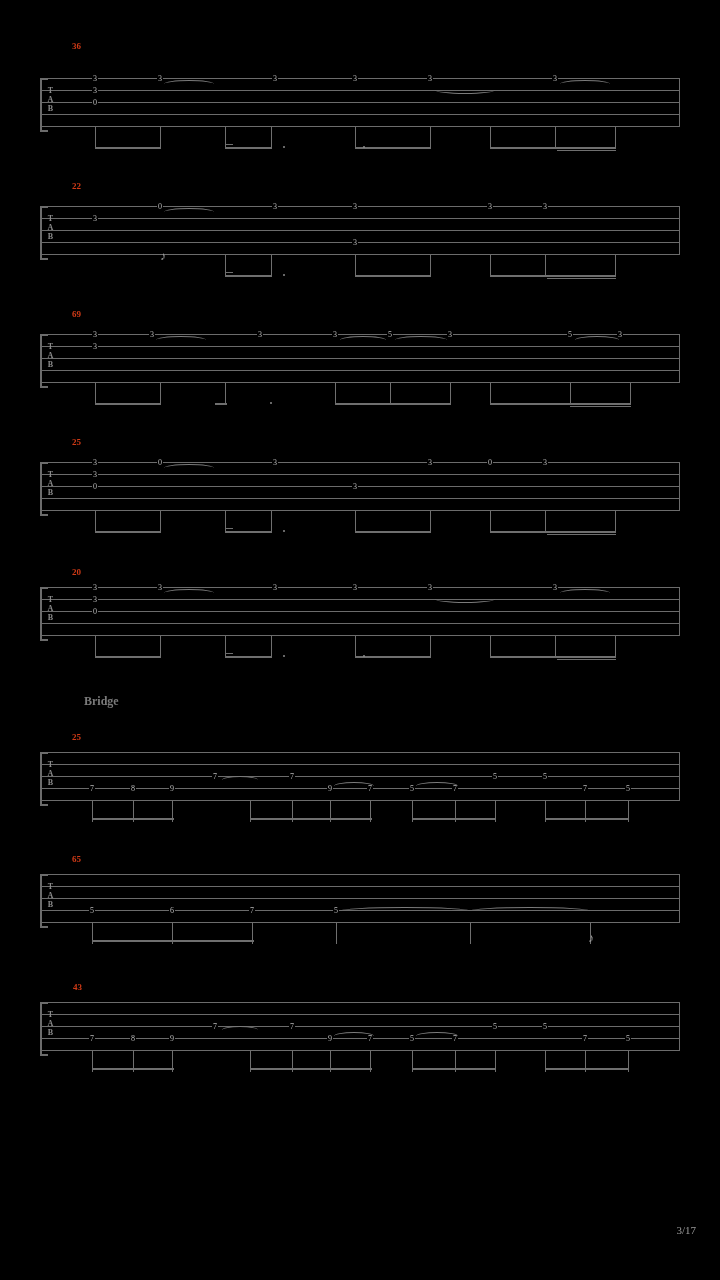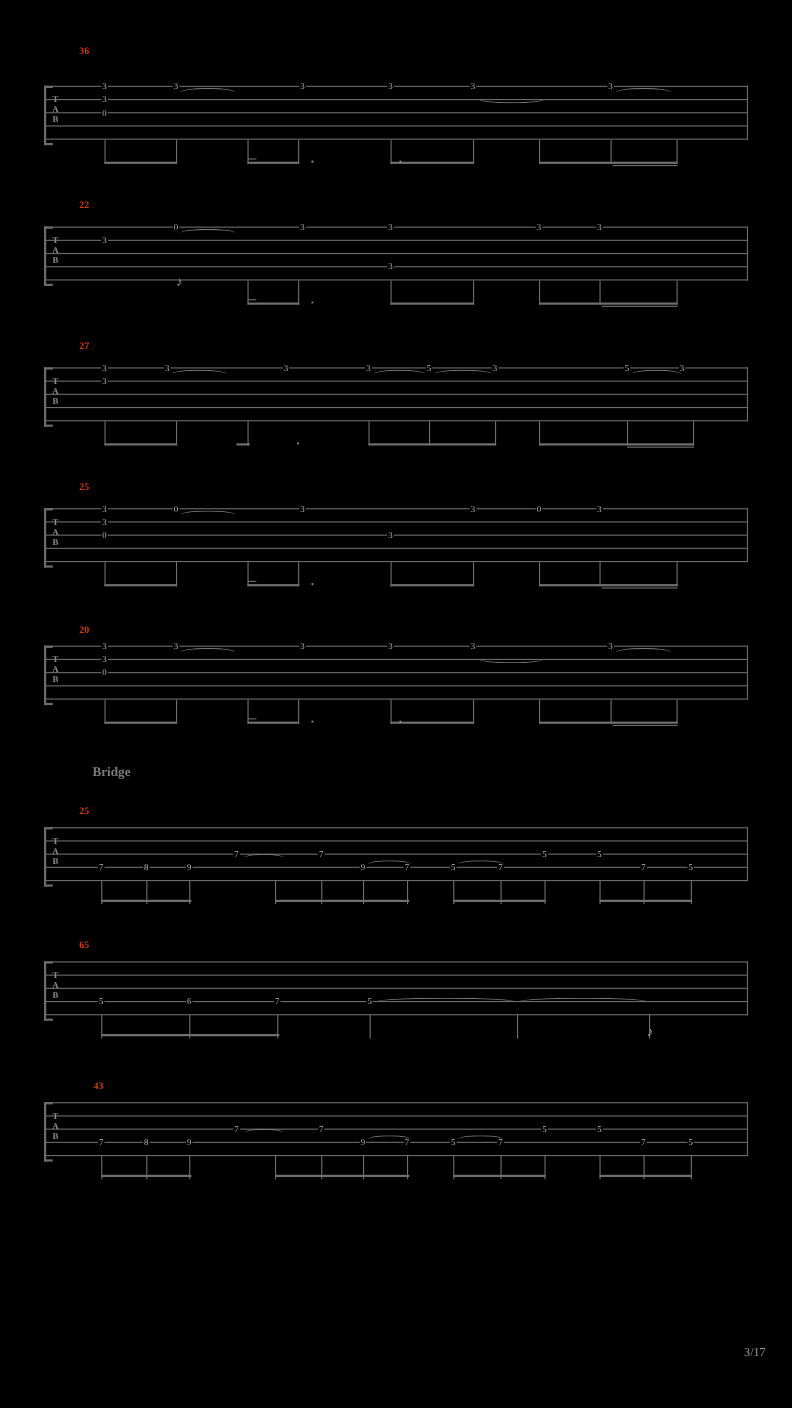--- a/index.html
+++ b/index.html
@@ -225,21 +225,21 @@
     <div class="stem" style="left:430px; top:255px; height:22px;"></div>
     <div class="beam" style="left:355px; top:275px; width:76px;"></div>
     <div class="stem" style="left:490px; top:255px; height:22px;"></div>
     <div class="stem" style="left:545px; top:255px; height:22px;"></div>
     <div class="stem" style="left:615px; top:255px; height:22px;"></div>
     <div class="beam" style="left:490px; top:275px; width:126px;"></div>
     <div class="beam thin" style="left:547px; top:278px; width:69px;"></div>
   </div>
 
   <div class="system" style="top:0">
-    <div class="bar-number" style="left:72px; top:309px;">27</div>
+    <div class="bar-number" style="left:72px; top:309px;">69</div>
     <div class="bracket" style="top:334px; height:50px;"></div>
     <div class="staff" style="top:334px; height:50px;">
       <div class="staff-line" style="top:0px"></div>
       <div class="staff-line" style="top:12px"></div>
       <div class="staff-line" style="top:24px"></div>
       <div class="staff-line" style="top:36px"></div>
       <div class="staff-line" style="top:48px"></div>
       <div class="barline" style="left:0px; top:0px; height:49px;"></div>
       <div class="barline" style="left:639px; top:0px; height:49px;"></div>
       <div class="clef" style="left:6px; top:8px;">T<br>A<br>B</div>
@@ -431,21 +431,21 @@
     <div class="stem" style="left:172px; top:922px; height:22px;"></div>
     <div class="stem" style="left:252px; top:922px; height:22px;"></div>
     <div class="beam" style="left:92px; top:940px; width:162px;"></div>
     <div class="stem" style="left:336px; top:922px; height:22px;"></div>
     <div class="stem" style="left:470px; top:922px; height:22px;"></div>
     <div class="stem" style="left:590px; top:922px; height:22px;"></div>
     <div class="rest8" style="left:588px; top:932px;">♪</div>
   </div>
 
   <div class="system" style="top:0">
-    <div class="bar-number" style="left:85px; top:982px;">43</div>
+    <div class="bar-number" style="left:73px; top:982px;">43</div>
     <div class="bracket" style="top:1002px; height:50px;"></div>
     <div class="staff" style="top:1002px; height:50px;">
       <div class="staff-line" style="top:0px"></div>
       <div class="staff-line" style="top:12px"></div>
       <div class="staff-line" style="top:24px"></div>
       <div class="staff-line" style="top:36px"></div>
       <div class="staff-line" style="top:48px"></div>
       <div class="barline" style="left:0px; top:0px; height:49px;"></div>
       <div class="barline" style="left:639px; top:0px; height:49px;"></div>
       <div class="clef" style="left:6px; top:8px;">T<br>A<br>B</div>

